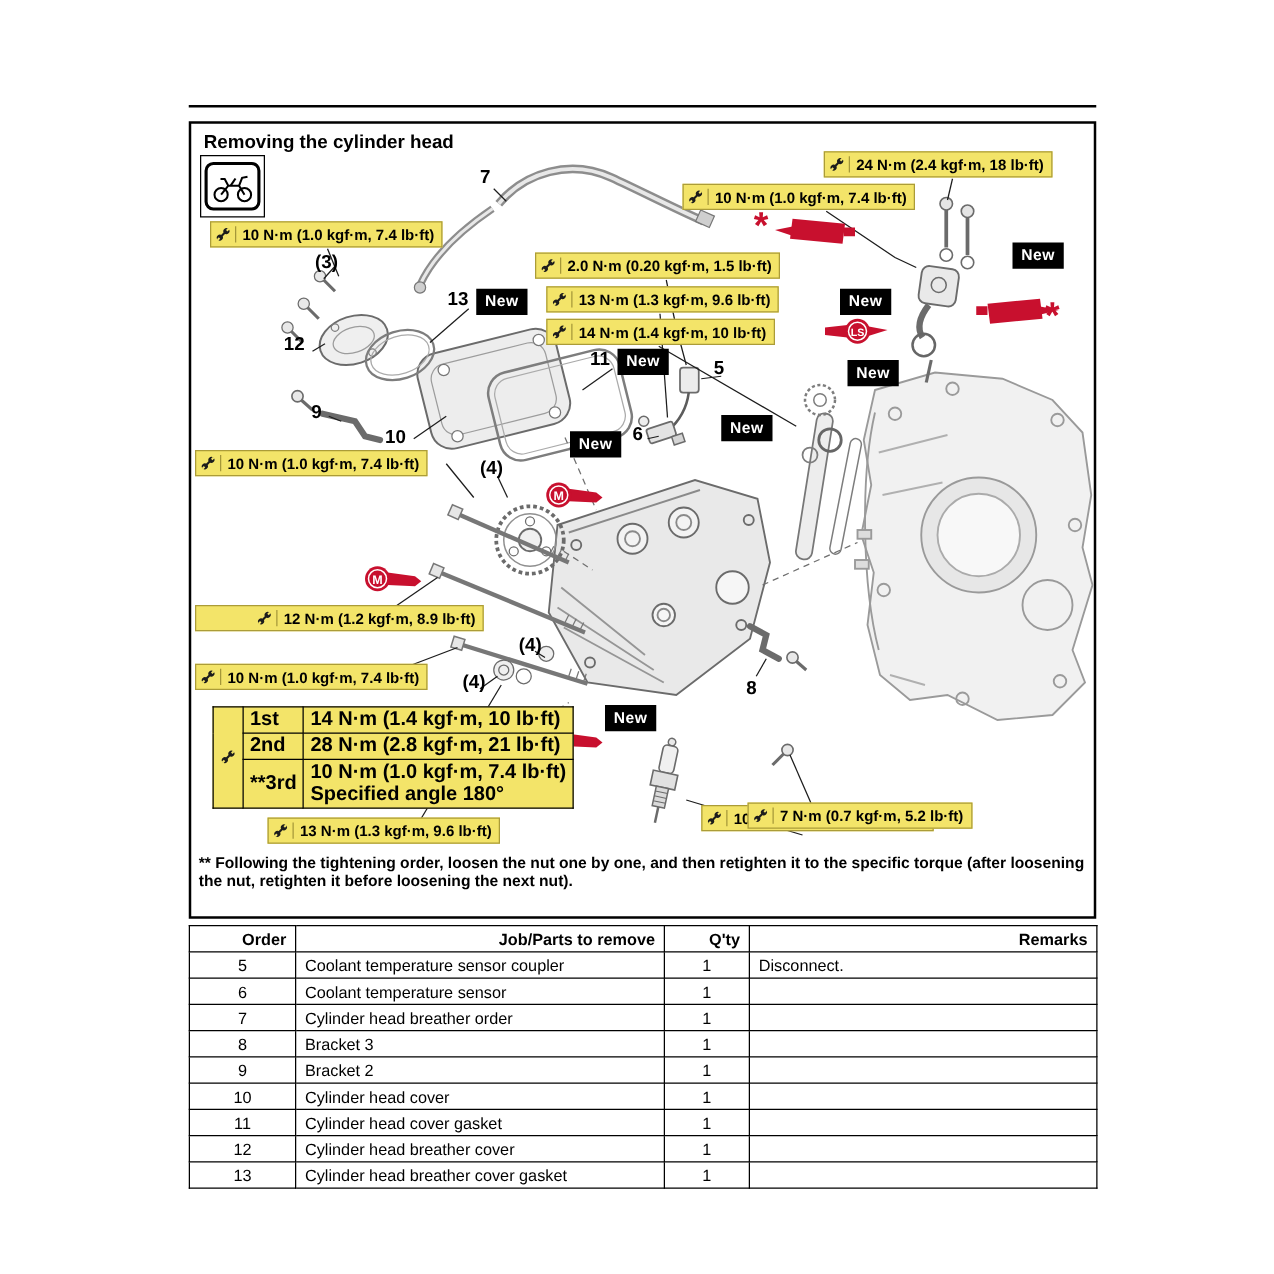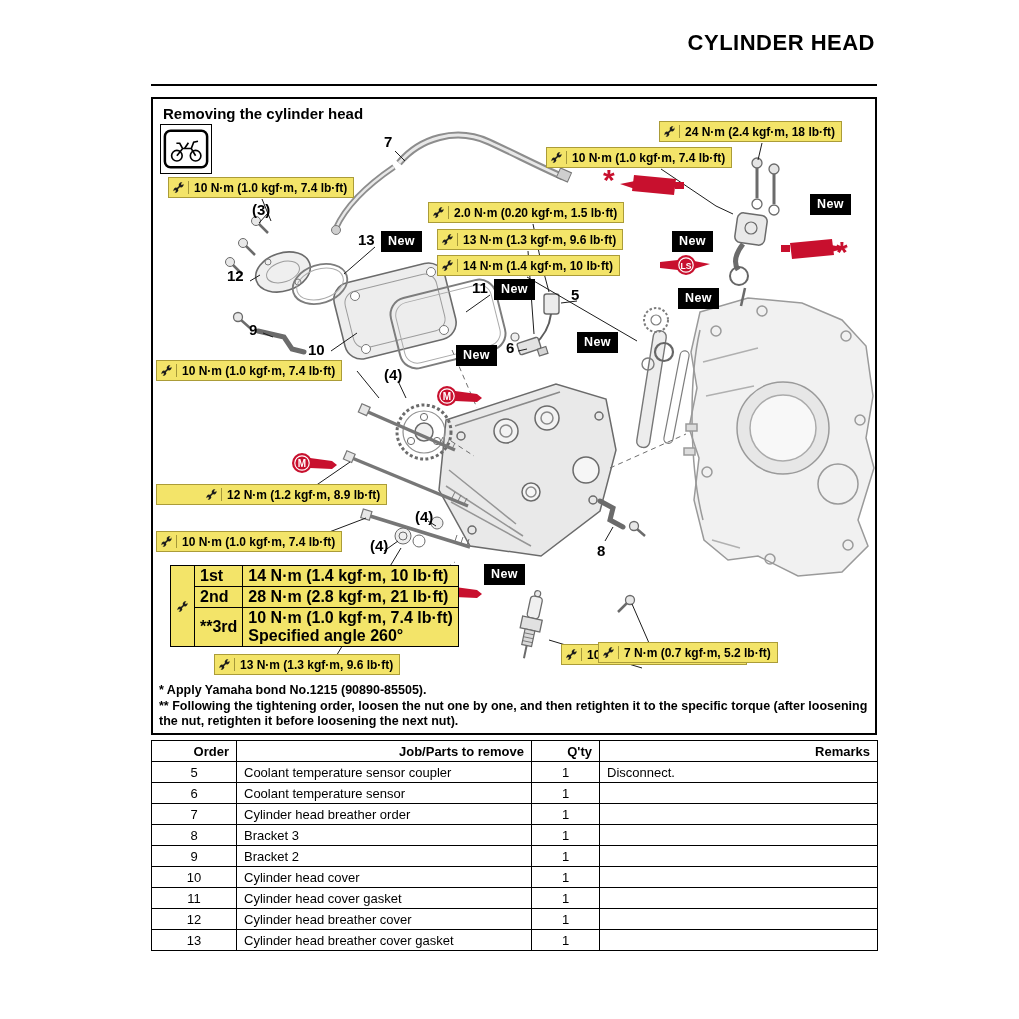--- a/index.html
+++ b/index.html
@@ -54,21 +54,20 @@
         <rect x="6.15" y="0.2" width="1.7" height="2.4" fill="#f3e469"></rect>
         <circle cx="7" cy="11" r="2.6" fill="#1c1c1c"></circle>
         <rect x="6.15" y="11.4" width="1.7" height="2.4" fill="#f3e469"></rect>
       </g>
     </g>
   </defs>
 </svg>
 
 <div class="page">
 
-  <div class="title">CYLINDER HEAD</div>
   <div class="rule"></div>
 
   <div class="fig"></div>
   <div class="fig-head">Removing the cylinder head</div>
 
   <div class="moto">
     <svg viewBox="0 0 52 50">
       <rect x="4" y="6" width="44" height="38" rx="6" fill="#fff" stroke="#000" stroke-width="2.6"></rect>
       <g stroke="#000" fill="none" stroke-width="1.7">
         <circle cx="16.5" cy="32" r="5.5"></circle>
@@ -433,28 +432,27 @@
       <td class="seq-val">14 N·m (1.4 kgf·m, 10 lb·ft)</td>
     </tr>
     <tr>
       <td class="seq-step">2nd</td>
       <td class="seq-val">28 N·m (2.8 kgf·m, 21 lb·ft)</td>
     </tr>
     <tr>
       <td class="seq-step">**3rd</td>
       <td class="seq-val">
         <div>10 N·m (1.0 kgf·m, 7.4 lb·ft)</div>
-        <div>Specified angle 260°</div>
+        <div>Specified angle 180°</div>
       </td>
     </tr>
   </tbody>
     </table>
 
   <div class="footnotes">
-    <div class="fn">* Apply Yamaha bond No.1215 (90890-85505).</div>
     <div class="fn">** Following the tightening order, loosen the nut one by one, and then retighten it to the specific torque (after loosening the nut, retighten it before loosening the next nut).</div>
   </div>
 
   <table class="parts">
     <colgroup>
         <col class="c-order">
         <col class="c-job">
         <col class="c-qty">
         <col class="c-remarks">
       </colgroup>

